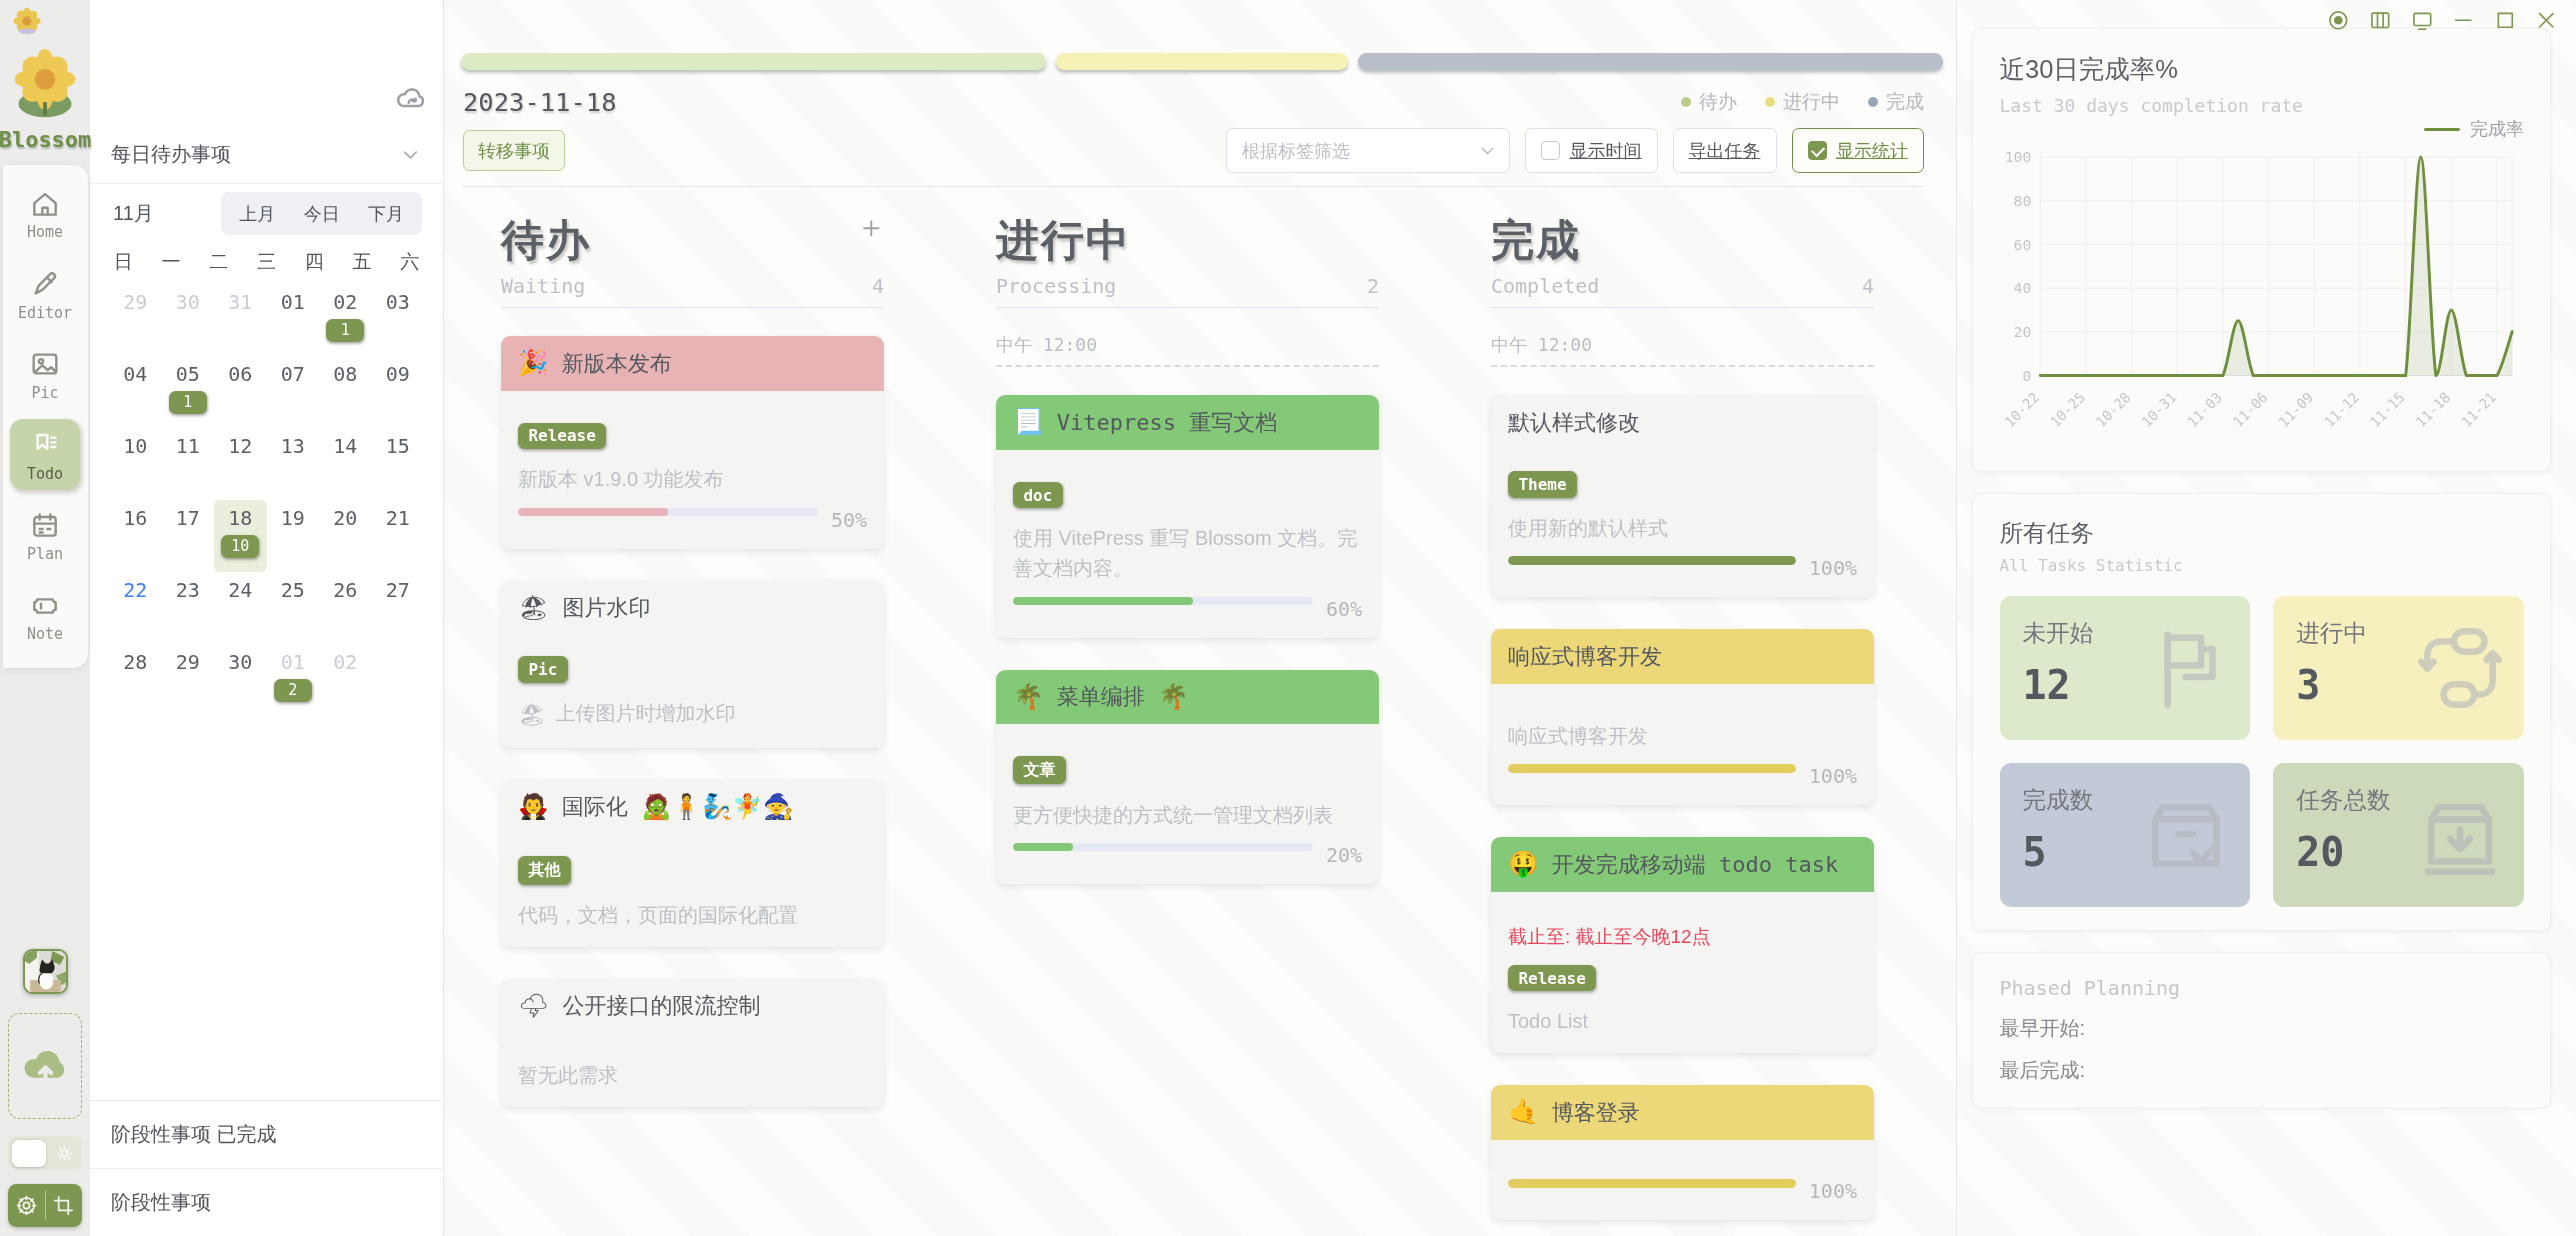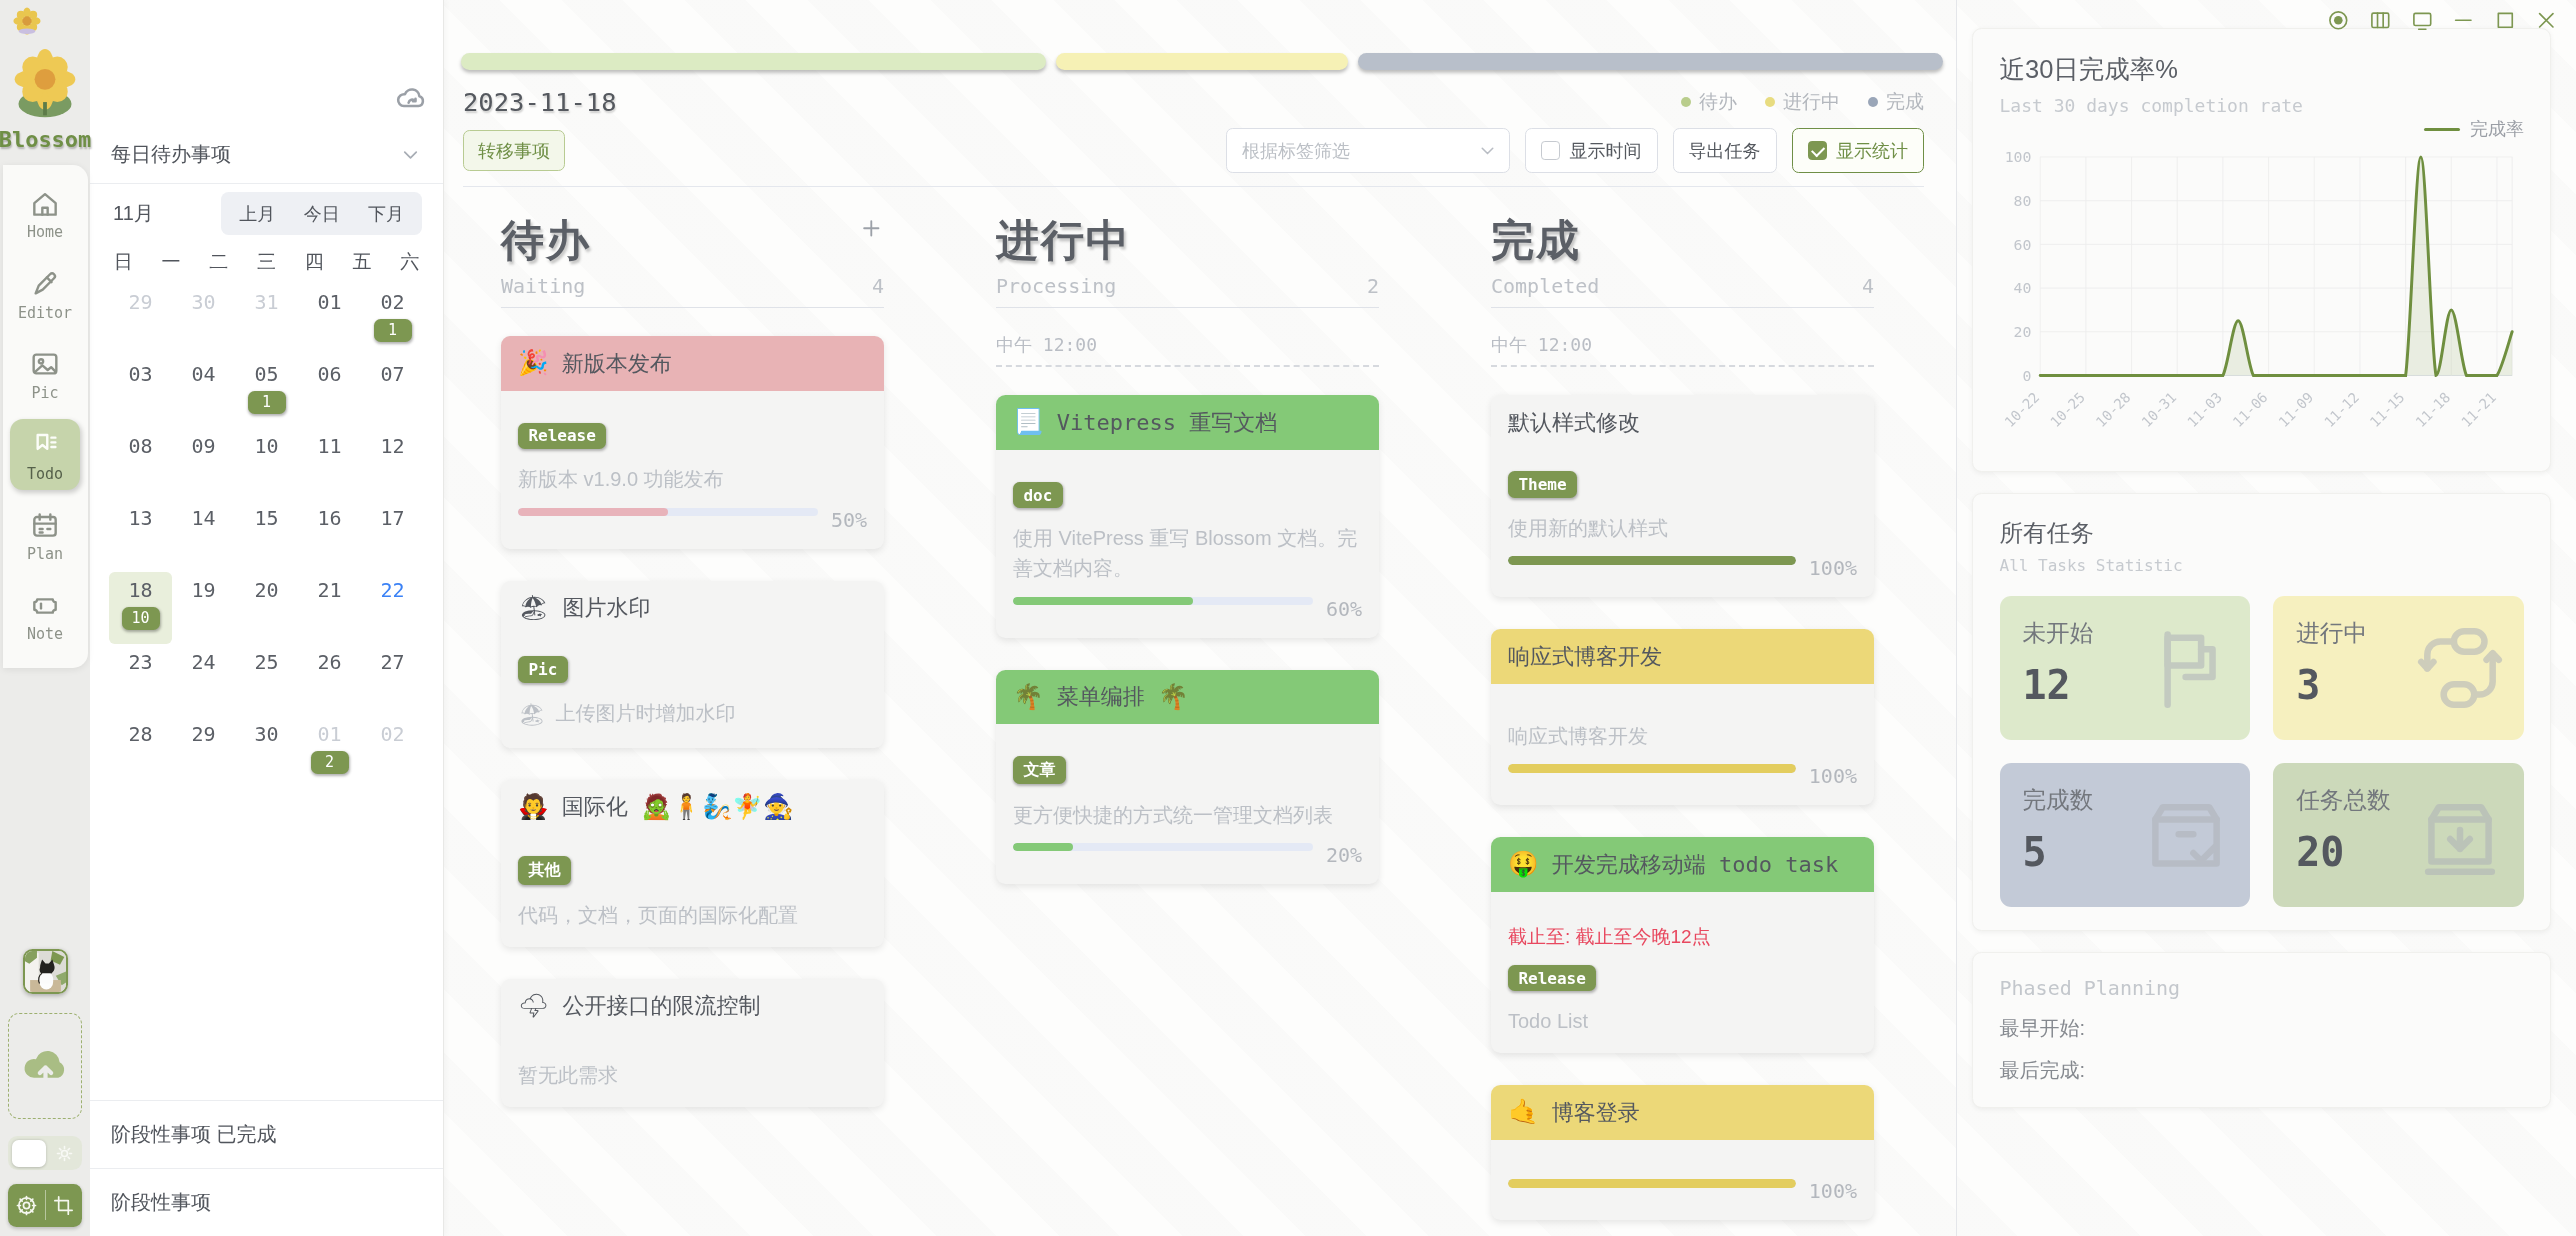--- a/index.html
+++ b/index.html
@@ -43,21 +43,21 @@
   .cal-top { height:125px; display:flex; align-items:flex-end; justify-content:flex-end; padding:0 15px 9.5px 0; color:#9ba0a7; }
   .cal-top svg { width:34px; height:34px; }
   .cal-select { height:59px; display:flex; align-items:center; justify-content:space-between; padding:0 21px; border-bottom:0.9px solid #ebedf0; font-size:20px; color:#51555c; cursor:pointer; }
   .cal-select .chev { color:#a8adb5; width:23px; height:23px; }
   .cal-month { height:59px; display:flex; align-items:center; justify-content:space-between; padding:0 21px 0 23px; }
   .cal-month .m-label { font-size:20px; color:#51555c; }
   .btn-group { background:#eef0f4; border-radius:7.6px; padding:4.7px 5.7px; display:flex; gap:3.8px; }
   .btn-group .gbtn { font-size:18px; color:#51555c; padding:4.7px 12.3px; border-radius:5.7px; cursor:pointer; }
   .cal-weekdays { display:grid; grid-template-columns:repeat(7,1fr); padding:5.7px 9.5px 9.5px; }
   .cal-weekdays div { text-align:center; font-size:19px; color:#51555c; }
-  .cal-grid { display:grid; grid-template-columns:repeat(5,1fr); padding:0 19px; }
+  .cal-grid { display:grid; grid-template-columns:repeat(6,1fr); padding:0 19px; }
   .cal-cell { height:72px; display:flex; flex-direction:column; align-items:center; padding-top:5.7px; border-radius:5.7px; cursor:pointer; }
   .cal-cell .d { font-family:"DejaVu Sans Mono","Liberation Mono",monospace; font-size:20px; color:#5b5f66; }
   .cal-cell.muted .d { color:#c9cdd4; }
   .cal-cell.accent .d { color:#3b82f6; }
   .cal-cell.selected { background:#e9efdc; }
   .cal-badge { margin-top:4.7px; min-width:38px; text-align:center; background:#7d9751; color:#fff; font-size:15px; font-family:"DejaVu Sans Mono","Liberation Mono",monospace; border-radius:6.6px; padding:2.8px 5.7px; box-shadow:0.9px 1.9px 2.8px rgba(0,0,0,.3); }
   .cal-footer { margin-top:auto; }
   .cal-footer-row { height:68px; border-top:0.9px solid #ebedf0; display:flex; align-items:center; justify-content:space-between; padding:0 21px; font-size:20px; color:#51555c; cursor:pointer; }
 
   
@@ -69,21 +69,21 @@
   .bh-row1 { display:flex; justify-content:space-between; align-items:center; margin-top:3.8px; }
   .board-date { font-family:"DejaVu Sans Mono","Liberation Mono",monospace; font-size:25.5px; color:#55595f; text-shadow:0.9px 1.9px 1.9px rgba(0,0,0,.18); }
   .legend { display:flex; gap:28px; align-items:center; }
   .legend-item { display:flex; align-items:center; gap:7.6px; font-size:19px; color:#b3b7bd; }
   .legend-dot { width:10.4px; height:10.4px; border-radius:50%; }
   .bh-row2 { display:flex; justify-content:space-between; align-items:center; margin-top:11.3px; padding-bottom:13.2px; border-bottom:0.9px solid #e4e7ed; }
   .transfer-btn { border:0.9px solid #b8cb92; background:#f3f7ea; color:#6f8f46; font-size:18px; padding:7.6px 14px; border-radius:6.6px; cursor:pointer; }
   .toolbar { display:flex; gap:15px; align-items:center; }
   .tb-select { width:284px; height:45px; background:#fff; border:0.9px solid #dcdfe6; border-radius:6.6px; display:flex; align-items:center; justify-content:space-between; padding:0 11.3px 0 15px; color:#bcc0c6; font-size:18px; cursor:pointer; }
   .tb-select .chev { width:21px; height:21px; color:#b9bdc4; }
-  .tb-box { height:45px; background:#fff; border:0.9px solid #dcdfe6; border-radius:6.6px; display:flex; align-items:center; gap:9.5px; padding:0 15px; font-size:18px; color:#55595f; cursor:pointer; }
+  .tb-box { height:45px; background:#fff; border:0.9px solid #dcdfe6; border-radius:6.6px; display:flex; align-items:center; gap:9.5px; padding:0 15px; font-size:18px; color:#55595f; cursor:pointer;text-decoration:underline; }
   .cbox { width:19px; height:19px; border:0.9px solid #c6cad0; border-radius:3.8px; background:#fff; }
   .tb-box.stats { border:0.9px solid #6f8f46; color:#6f8f46; background:#fdfef9; }
   .cbox.checked { background:#7d9751; border-color:#7d9751; position:relative; }
   .cbox.checked::after { content:""; position:absolute; left:5.7px; top:1.9px; width:5.7px; height:10.4px; border:solid #fff; border-width:0 2.4px 2.4px 0; transform:rotate(45deg); }
 
   .columns { display:flex; padding:24.6px 0 0 57px; gap:112px; }
   .column { width:383px; flex:0 0 383px; }
   .col-head { position:relative; border-bottom:0.9px solid #dfe2e8; padding-bottom:9.5px; }
   .col-title { font-size:43px; font-weight:800; color:#5b5f66; text-shadow:1.9px 2.8px 2.8px rgba(0,0,0,.22); letter-spacing:1.9px; }
   .col-sub { display:flex; justify-content:space-between; margin-top:3.8px; font-family:"DejaVu Sans Mono","Liberation Mono",monospace; font-size:20px; color:#bdc1c7; }

